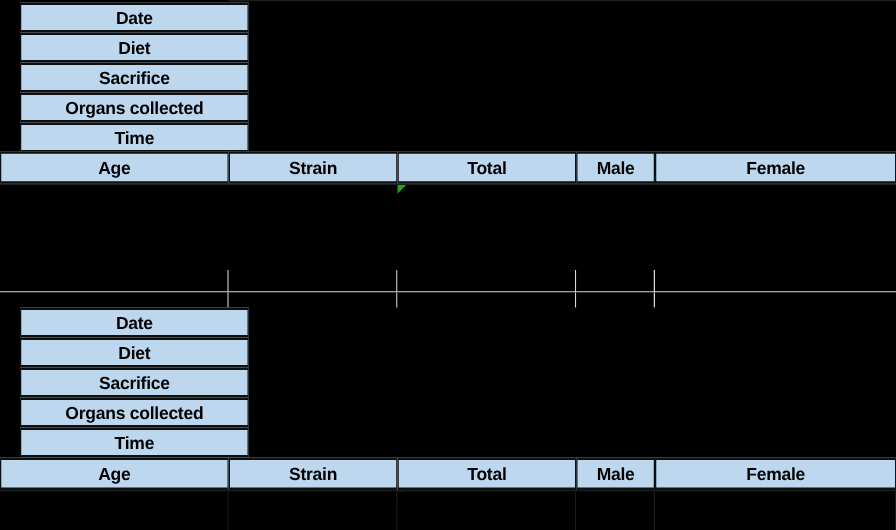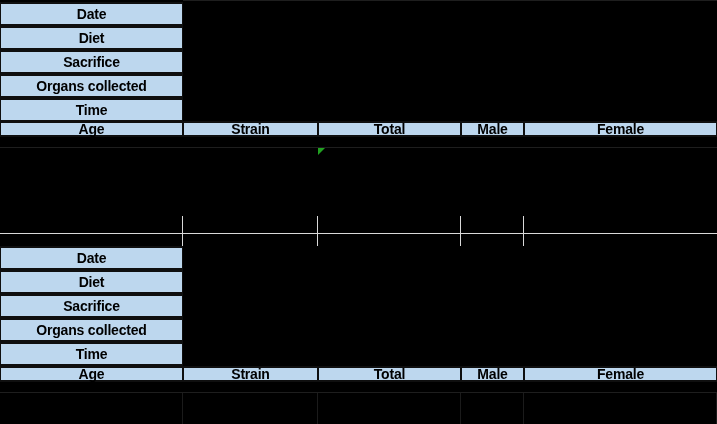--- a/index.html
+++ b/index.html
@@ -39,28 +39,28 @@
     background: #bdd7ee;
     color: #000000;
     border-top: 2px solid #0f0f0f;
     border-bottom: 2px solid #0f0f0f;
     border-left: 1px solid #0f0f0f;
     border-right: 1px solid #0f0f0f;
   }
 
   
   .label-cell {
-    left: 0;
+    left: 16px;
     width: 183px;
     height: 24px;
   }
 
   
   .hdr-cell {
-    height: 16px;
+    height: 26px;
   }
 
   
   .body-cell {
     position: absolute;
     box-sizing: border-box;
     background: #000000;
     border-right: 1px solid #d9d9d9;
     border-bottom: 1px solid #d9d9d9;
   }

